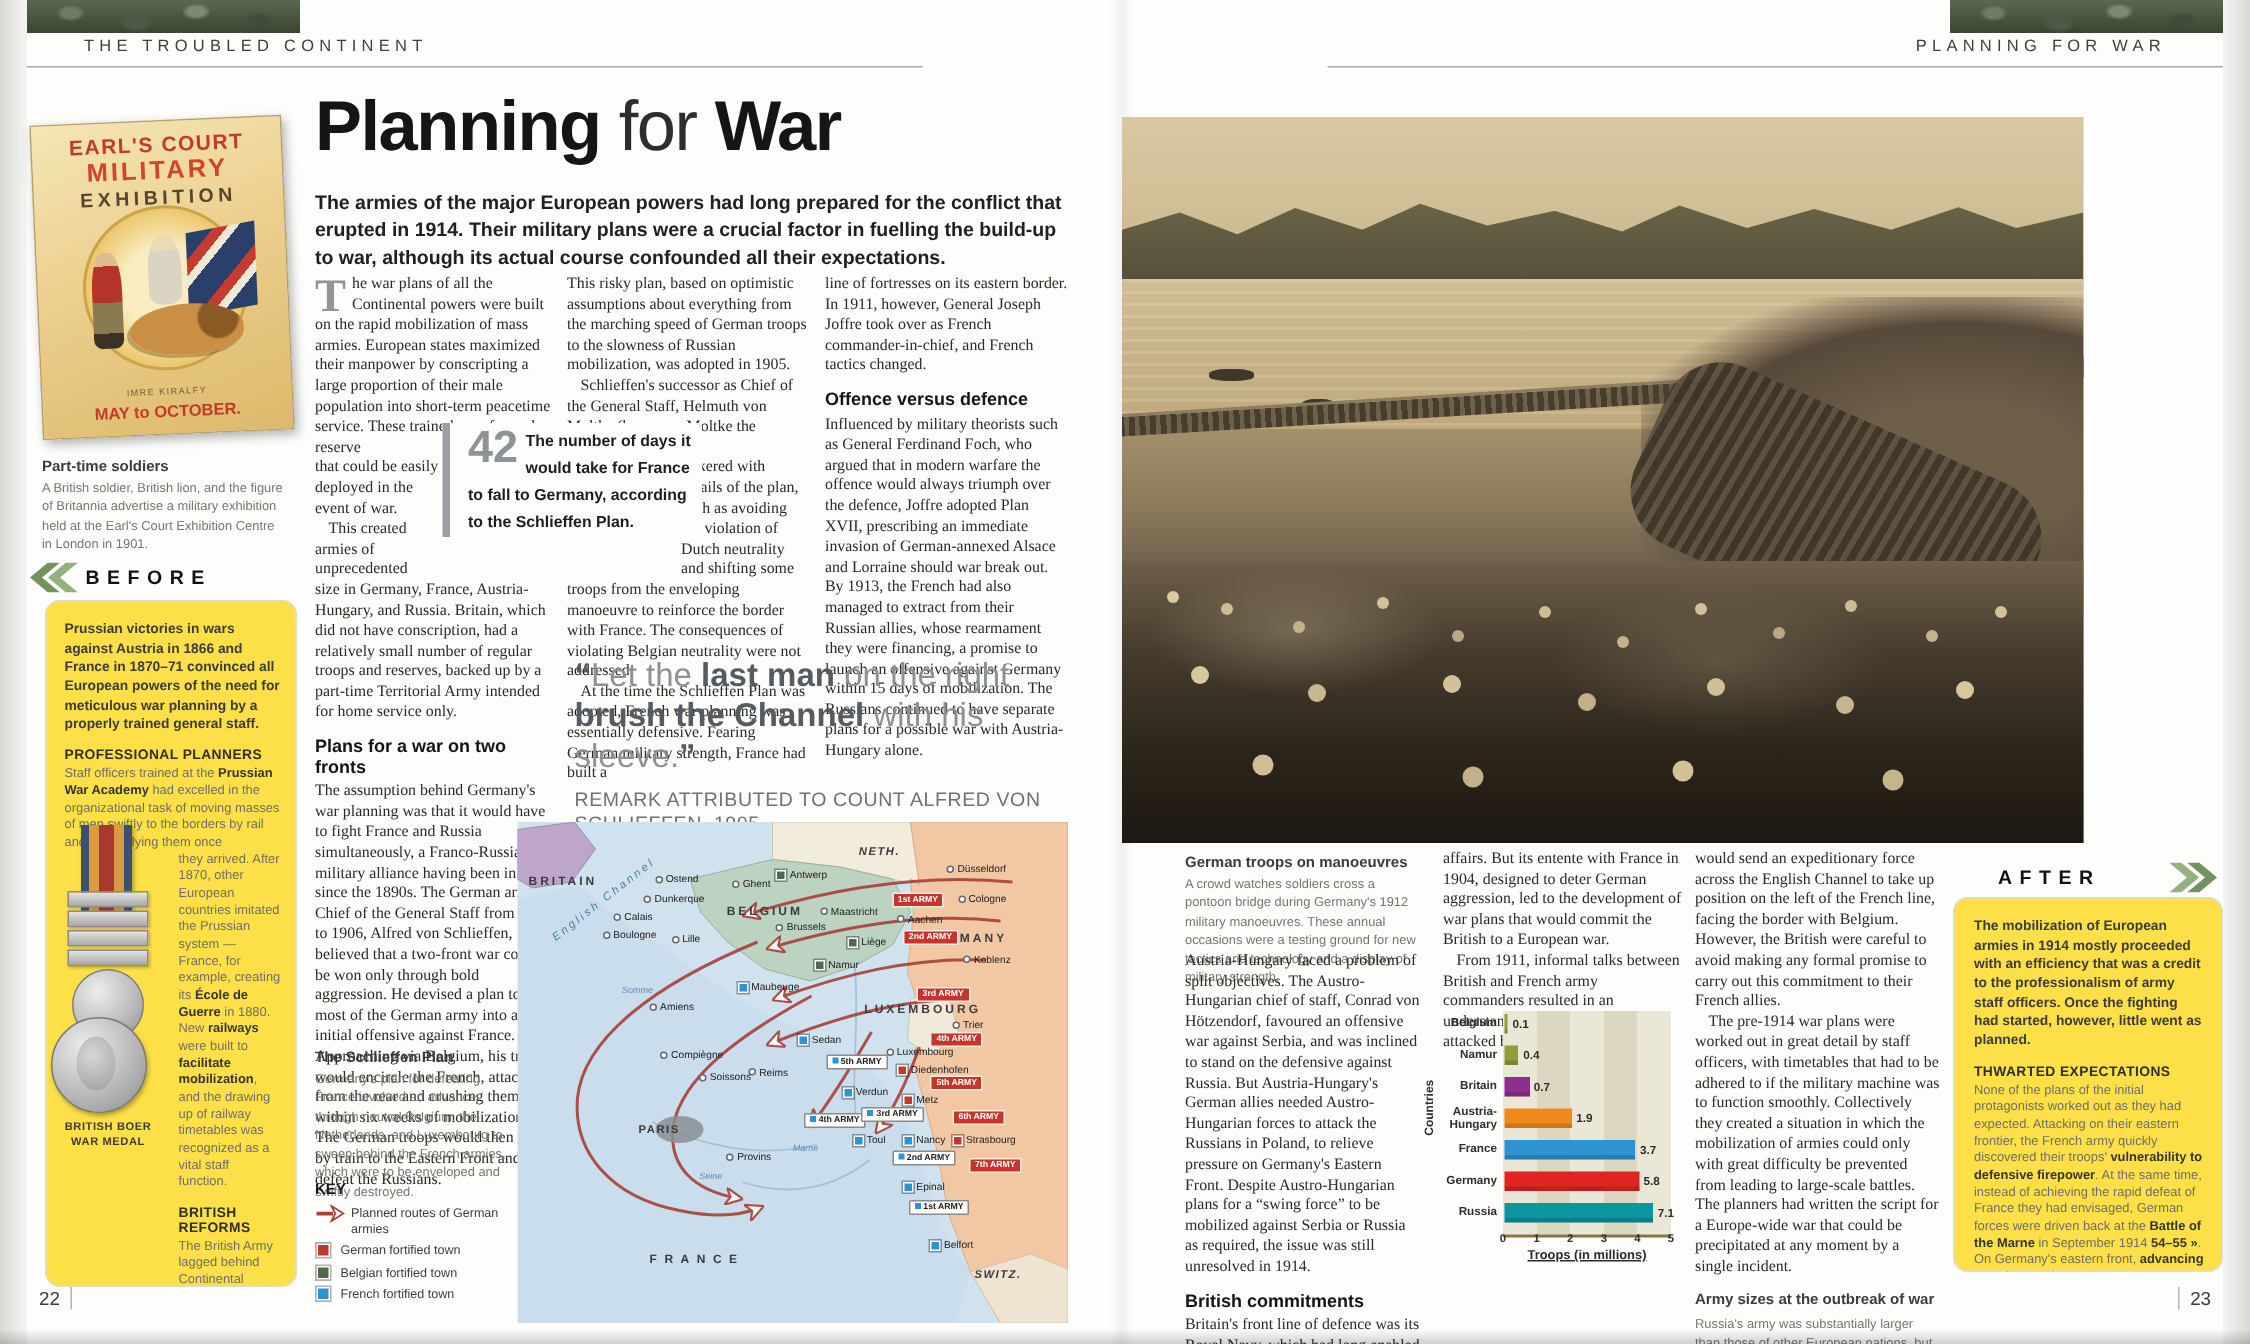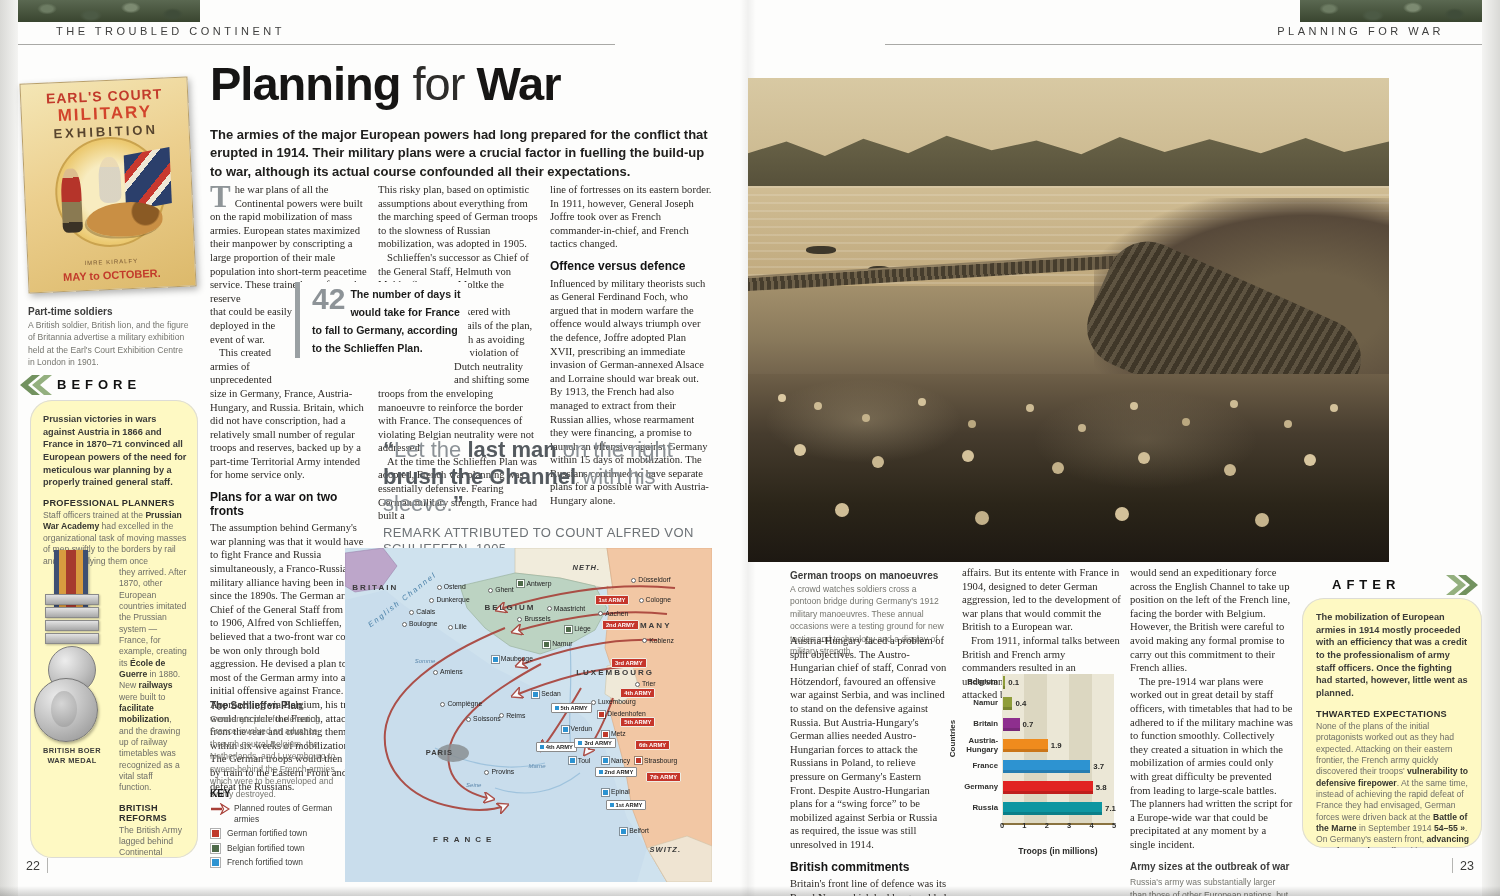--- a/index.html
+++ b/index.html
@@ -44,21 +44,21 @@
       background:radial-gradient(circle at 78% 30%,#8a5a24 20%,#c98f44 23% 100%);box-shadow:-2px 2px 0 rgba(90,60,20,.35);}
   .pst4{position:absolute;left:0;width:100%;top:178px;font-size:6px;letter-spacing:1px;color:#7a5a34;}
   .pst5{position:absolute;left:0;width:100%;top:188px;font-size:11px;font-weight:bold;color:#c23a2b;}
   .sidecap{position:absolute;left:28px;top:306px;width:162px;}
   .capt{font-size:10px;font-weight:bold;color:#3c3c3b;margin-bottom:2px;}
   .capb{font-size:8.6px;line-height:1.45;color:#76766f;}
   .bh-label{position:absolute;font-size:13px;font-weight:bold;letter-spacing:5px;color:#111;}
   .beforelab{left:57px;top:377px;} .afterlab{left:1332px;top:577px;}
   .chev{position:absolute;width:36px;height:20px;}
   .chevL{left:16px;top:375px;} .chevR{left:1446px;top:575px;}
-  .graybox{position:absolute;background:#fef9c3;border-radius:22px;overflow:hidden;box-shadow:inset 0 0 0 1px #dddcd6;}
+  .graybox{position:absolute;background:#fde047;border-radius:10px;overflow:hidden;box-shadow:inset 0 0 0 1px #dddcd6;}
   .beforebox{left:30px;top:400px;width:168px;height:458px;padding:13px 11px 10px 13px;box-sizing:border-box;}
   .afterbox{left:1302px;top:598px;width:180px;height:250px;padding:13px 12px 10px 14px;box-sizing:border-box;}
   .boxintro{font-size:9.2px;font-weight:bold;line-height:1.38;color:#3c3c3a;}
   .boxh{font-size:9.2px;font-weight:bold;color:#2e2e2c;margin:9px 0 2px 0;letter-spacing:.3px;}
   .boxp{font-size:8.6px;line-height:1.32;color:#6e6e68;}
   .boxp b{color:#35352f;}
   .narrowcol{margin-left:76px;}
   .medalgfx{position:absolute;left:4px;top:150px;width:76px;height:205px;}
   .ribbon{position:absolute;left:20px;top:0;width:34px;height:58px;
       background:linear-gradient(90deg,#3e4f72 0 16%,#d89b3f 16% 36%,#a63a2e 36% 64%,#d89b3f 64% 84%,#3e4f72 84%);box-shadow:1px 1px 3px rgba(0,0,0,.3);}
@@ -161,21 +161,21 @@
   .cstripes{position:absolute;left:46px;top:2px;width:112px;height:149px;
       background:repeating-linear-gradient(90deg,#ebe7d6 0 20%,#dcd7c1 20% 40%);border-bottom:2px solid #8a7340;}
   .crows{position:relative;}
   .crow{display:flex;align-items:center;height:21px;}
   .clab{width:42px;text-align:right;padding-right:5px;font-size:7.8px;font-weight:bold;color:#2f2f2d;line-height:1.05;flex:none;}
   .cbarcell{position:relative;width:118px;display:flex;align-items:center;}
   .cbar{display:block;height:13px;box-shadow:inset 0 -3px 0 rgba(0,0,0,.15);}
   .cval{font-size:7.8px;font-weight:bold;color:#2b2b29;margin-left:3px;}
   .cticks{position:relative;margin-left:46px;width:112px;height:11px;}
   .ctick{position:absolute;top:2px;transform:translateX(-50%);font-size:7.5px;font-weight:bold;color:#2f2f2d;}
-  .cxlabel{margin-left:46px;width:112px;text-align:center;font-size:8.6px;font-weight:bold;color:#2b2b29;margin-top:16px;}
+  .cxlabel{margin-left:46px;width:112px;text-align:center;font-size:8.6px;font-weight:bold;color:#2b2b29;margin-top:1px;text-decoration:underline;}
   
   .pgnum{position:absolute;top:858px;font-size:12.5px;color:#3a3a38;display:flex;align-items:center;gap:7px;}
   .pgL{left:26px;} .pgR{right:26px;}
   .pgdiv{width:1px;height:15px;background:#b5b5b2;}
 </style>
 </head>
 <body>
 
 <div id="spread">
   <div class="edgeL"></div>

